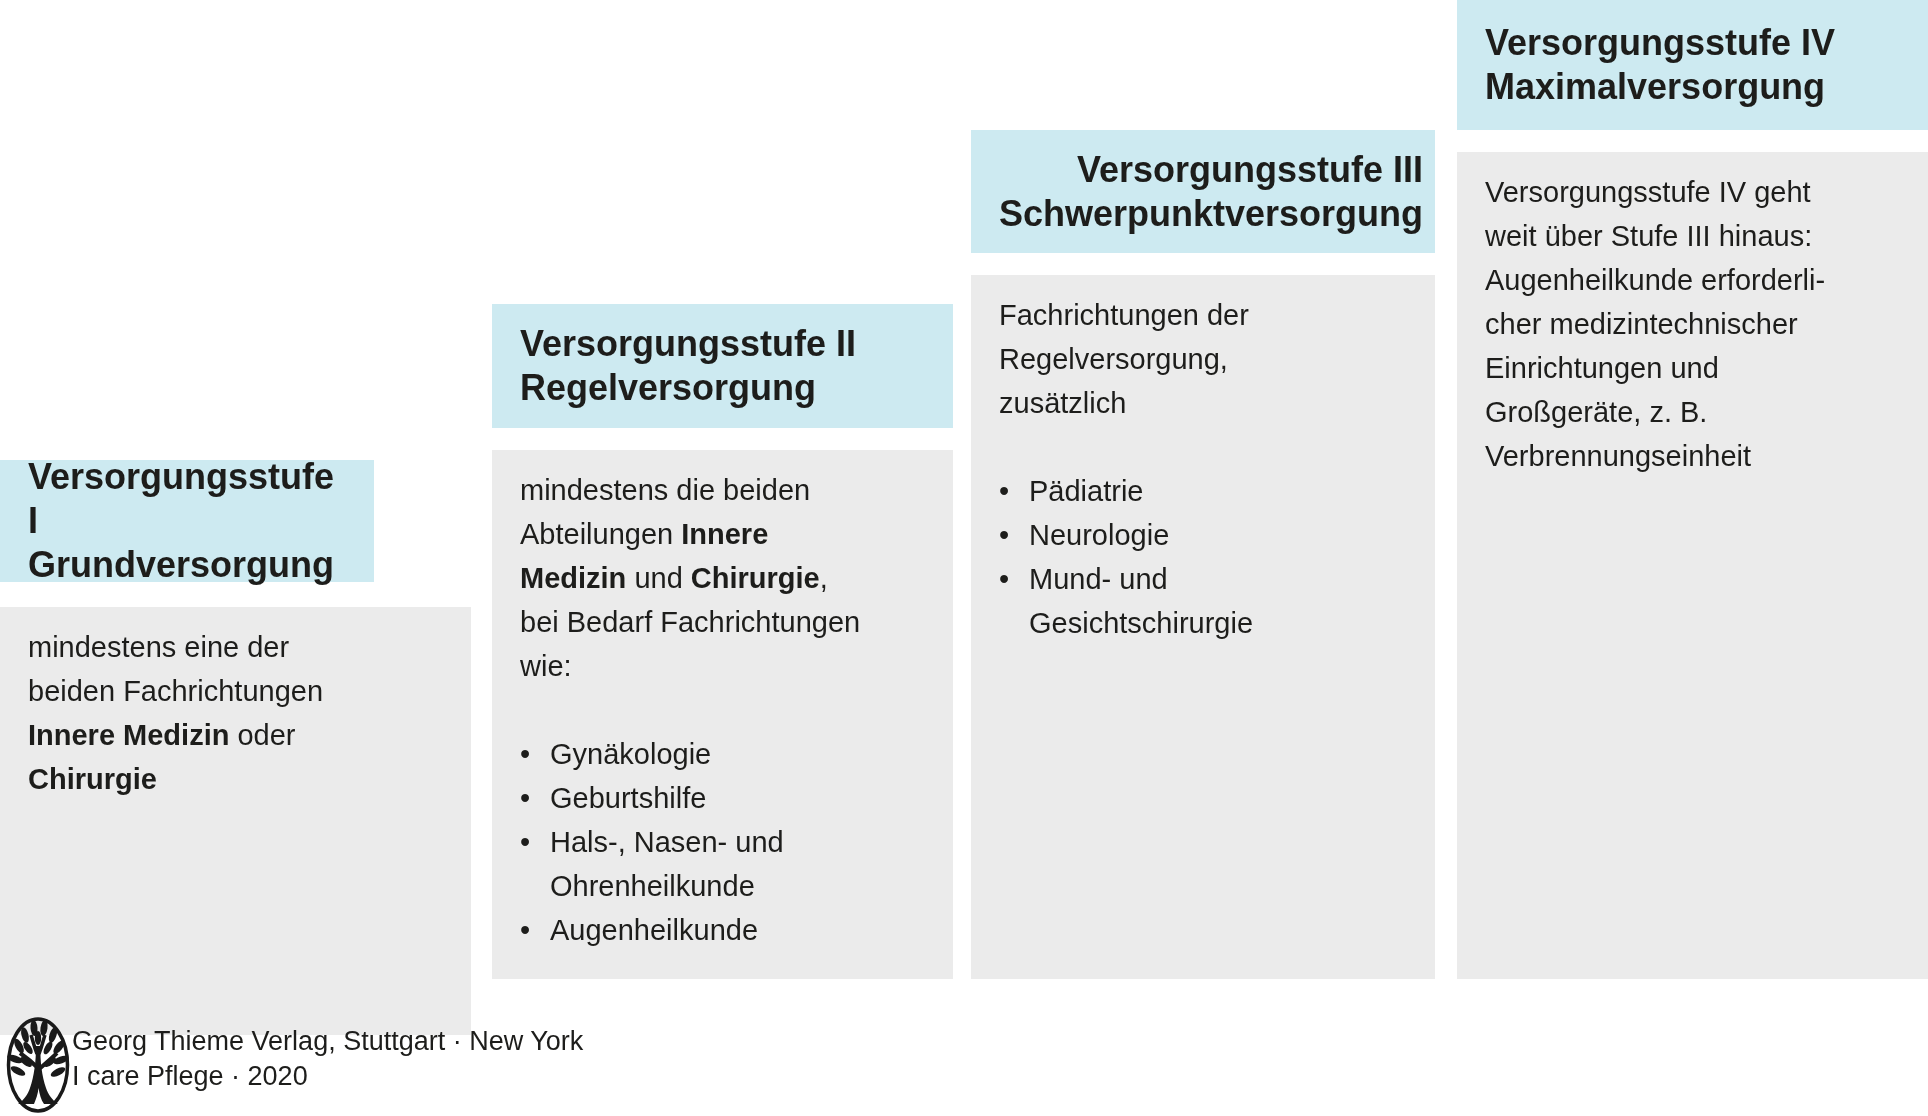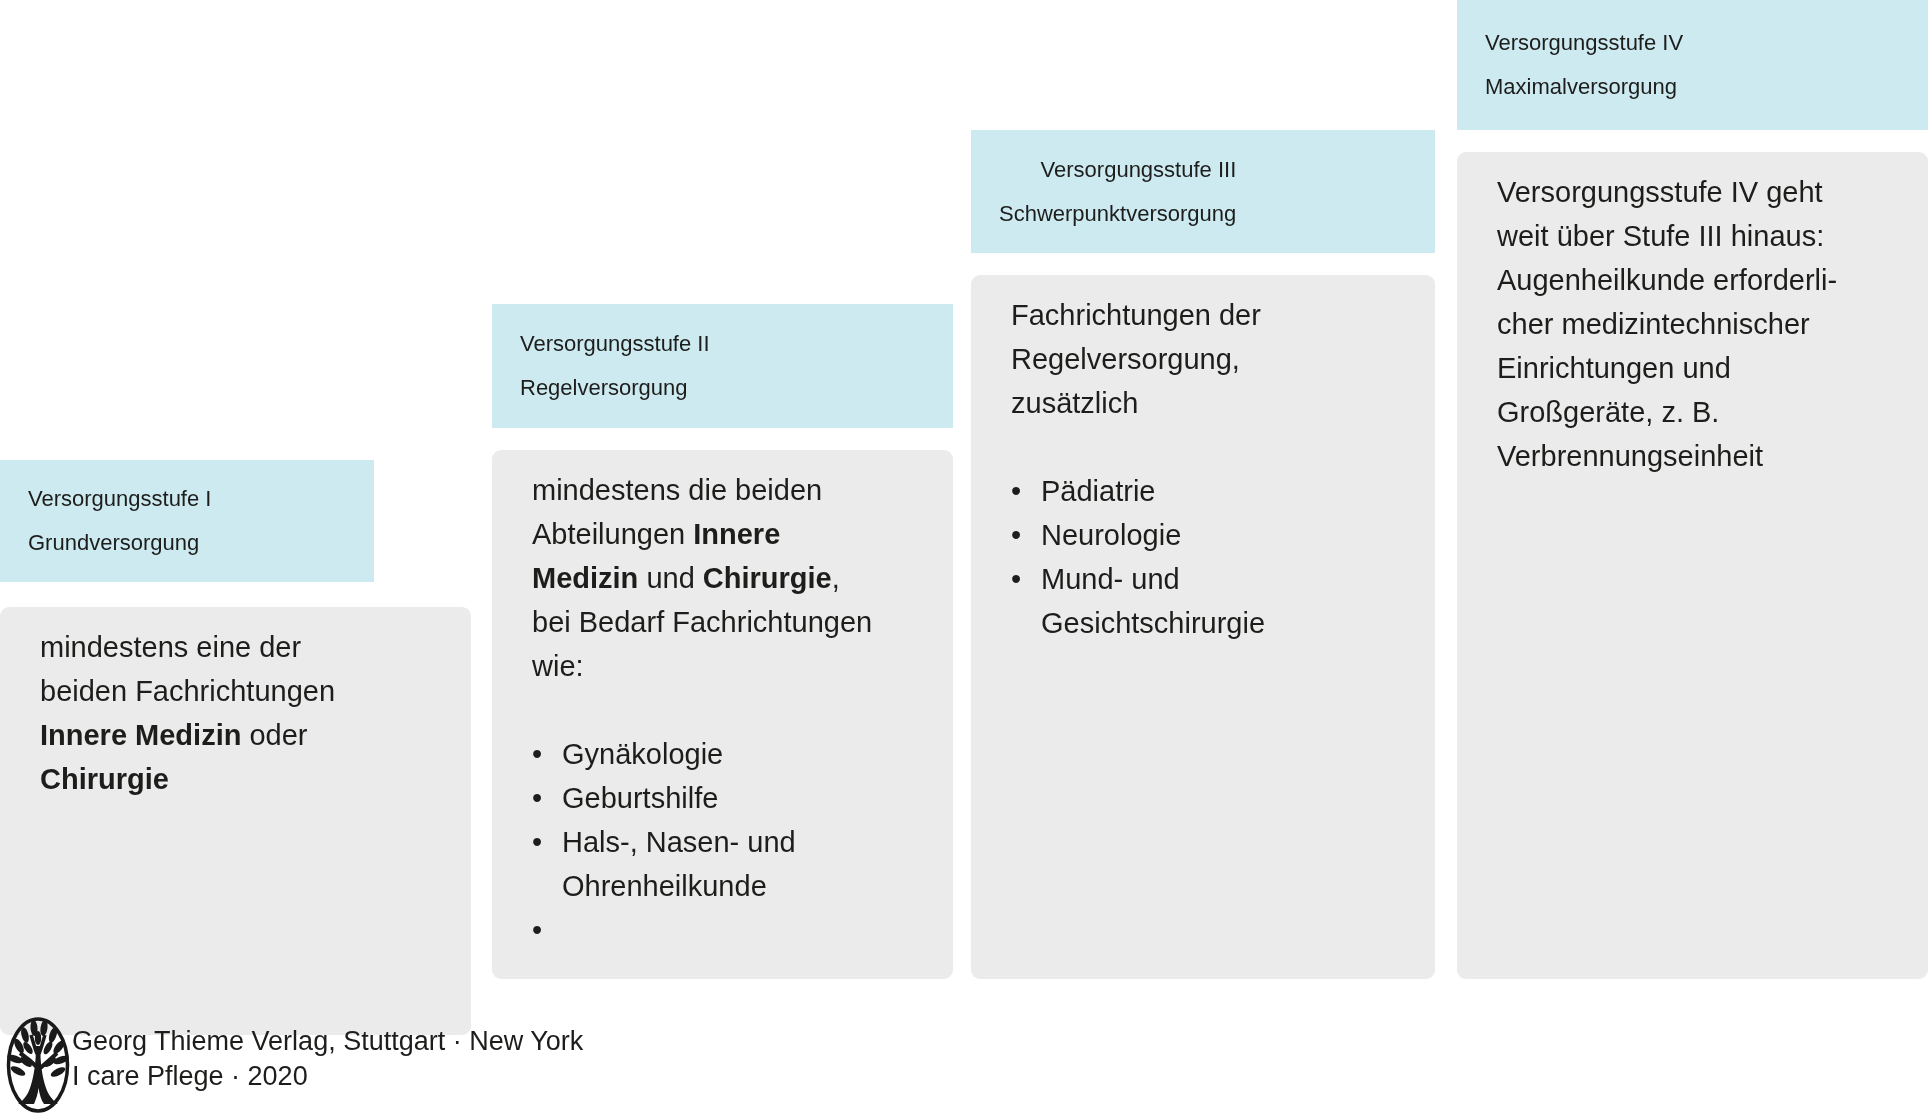--- a/index.html
+++ b/index.html
@@ -13,34 +13,33 @@
   #canvas { position: relative; width: 1928px; height: 1116px; background: #ffffff; }
 
   .hdr {
     position: absolute;
     background: var(--header-bg, #cdeaf1);
     display: flex; align-items: center;
     box-sizing: border-box;
     padding: 0 20px 0 28px;
   }
   .hdr .title {
-    font-weight: normal;
-    font-size: 22px;
+    font-weight: bold;
+    font-size: 36px;
     line-height: 44px;
     white-space: pre-line;
     color: var(--text-color, #1d1d1b);
   }
   .bdy {
     position: absolute;
     background: var(--body-bg, #ebebeb);
     box-sizing: border-box;
-    padding: 18px 26px 0 40px;
+    padding: 18px 26px 0 28px;
     font-size: 29px;
     line-height: 44px;
-    border-radius: 9px;
   }
   .bdy p.blk { margin: 0; white-space: pre-line; }
   .blk + .blk { margin-top: 44px; }
   .bdy strong { font-weight: bold; }
 
   .list { }
   .bullet-row { display: flex; align-items: flex-start; }
   .bullet-row .dot { width: 30px; flex: 0 0 30px; }
   .bullet-row .btext { white-space: pre-line; }
 
@@ -98,20 +97,21 @@
           <span class="dot">•</span>
           <span class="btext">Geburtshilfe</span>
         </div>
         <div class="bullet-row">
           <span class="dot">•</span>
           <span class="btext">Hals-, Nasen- und
 Ohrenheilkunde</span>
         </div>
         <div class="bullet-row">
           <span class="dot">•</span>
+          <span class="btext">Augenheilkunde</span>
         </div>
       </div>
     </div>
 
   <div id="c3h" class="hdr">
     <div class="title">Versorgungsstufe III
 Schwerpunktversorgung</div>
   </div>
   <div id="c3b" class="bdy">
       <p class="blk"><span>Fachrichtungen der

